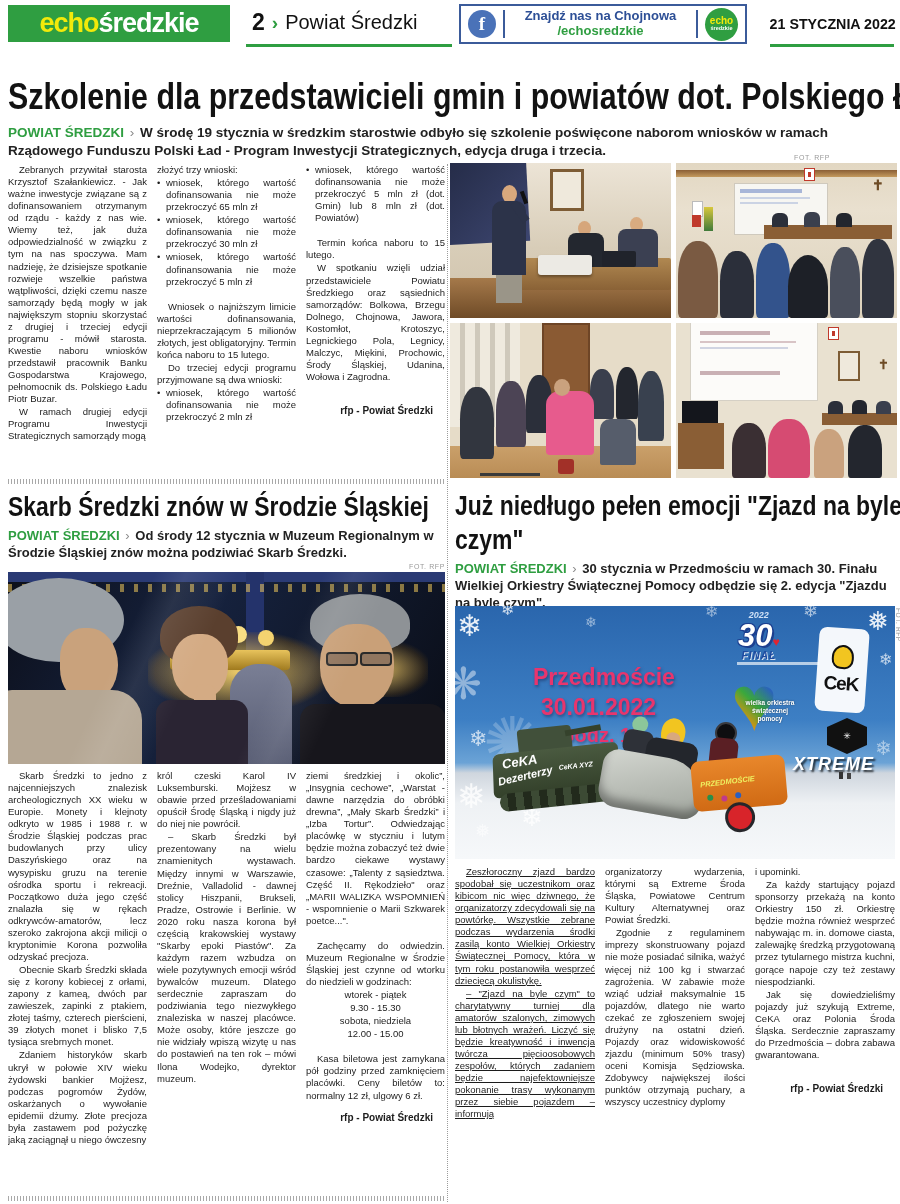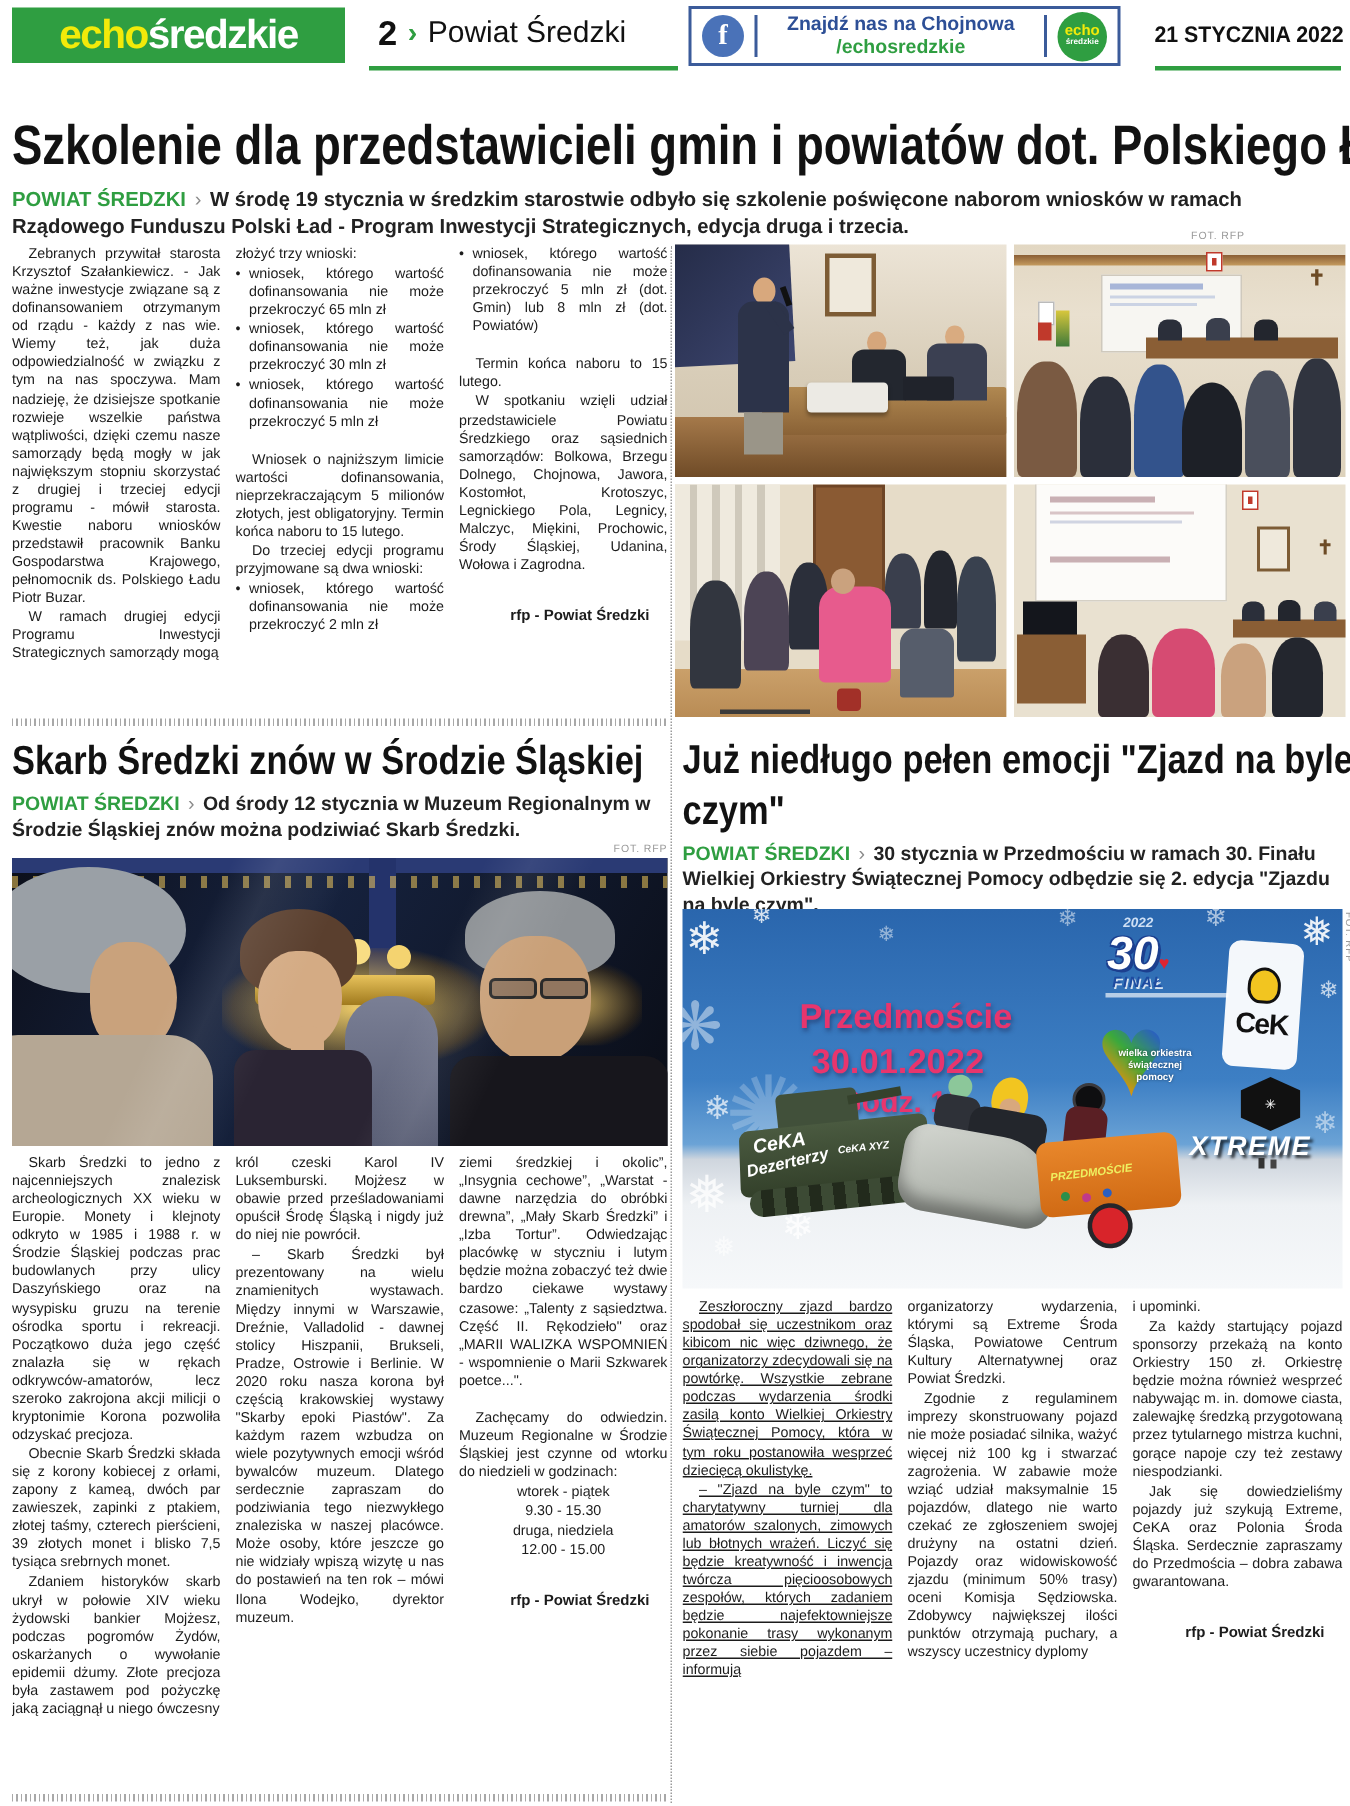--- a/index.html
+++ b/index.html
@@ -313,23 +313,24 @@
     <div class="col">
         <div class="blk cont">król czeski Karol IV Luksemburski. Mojżesz w obawie przed prześladowaniami opuścił Środę Śląską i nigdy już do niej nie powrócił.</div>
         <div class="blk p">– Skarb Średzki był prezentowany na wielu znamienitych wystawach. Między innymi w Warszawie, Dreźnie, Valladolid - dawnej stolicy Hiszpanii, Brukseli, Pradze, Ostrowie i Berlinie. W 2020 roku nasza korona był częścią krakowskiej wystawy "Skarby epoki Piastów". Za każdym razem wzbudza on wiele pozytywnych emocji wśród bywalców muzeum. Dlatego serdecznie zapraszam do podziwiania tego niezwykłego znaleziska w naszej placówce. Może osoby, które jeszcze go nie widziały wpiszą wizytę u nas do postawień na ten rok – mówi Ilona Wodejko, dyrektor muzeum.</div>
       </div>
     <div class="col">
         <div class="blk cont">ziemi średzkiej i okolic”, „Insygnia cechowe”, „Warstat - dawne narzędzia do obróbki drewna”, „Mały Skarb Średzki” i „Izba Tortur”. Odwiedzając placówkę w styczniu i lutym będzie można zobaczyć też dwie bardzo ciekawe wystawy czasowe: „Talenty z sąsiedztwa. Część II. Rękodzieło" oraz „MARII WALIZKA WSPOMNIEŃ - wspomnienie o Marii Szkwarek poetce...".</div>
         <div class="blk gap"></div>
         <div class="blk p">Zachęcamy do odwiedzin. Muzeum Regionalne w Środzie Śląskiej jest czynne od wtorku do niedzieli w godzinach:</div>
         <div class="blk center">wtorek - piątek</div>
         <div class="blk center">9.30 - 15.30</div>
-        <div class="blk center">druga, niedziela</div>
+        <div class="blk center">sobota, niedziela</div>
         <div class="blk center">12.00 - 15.00</div>
         <div class="blk gap"></div>
+        <div class="blk p">Kasa biletowa jest zamykana pół godziny przed zamknięciem placówki. Ceny biletów to: normalny 12 zł, ulgowy 6 zł.</div>
         <div class="blk byline">rfp - Powiat Średzki</div>
       </div>
   </div>
   <div class="hatch" style="left:8px;top:1196px;width:437px;"></div>
 
   <div class="hl" style="left:455px;top:490px;width:442px;font-size:27px;line-height:1.25;">
     <div><span class="condense" style="transform:scaleX(.85);">Już niedługo pełen emocji "Zjazd na byle</span></div>
     <div><span class="condense" style="transform:scaleX(.85);">czym"</span></div>
   </div>
   <div class="lead" style="left:455px;top:560px;width:438px;font-size:13px;">

